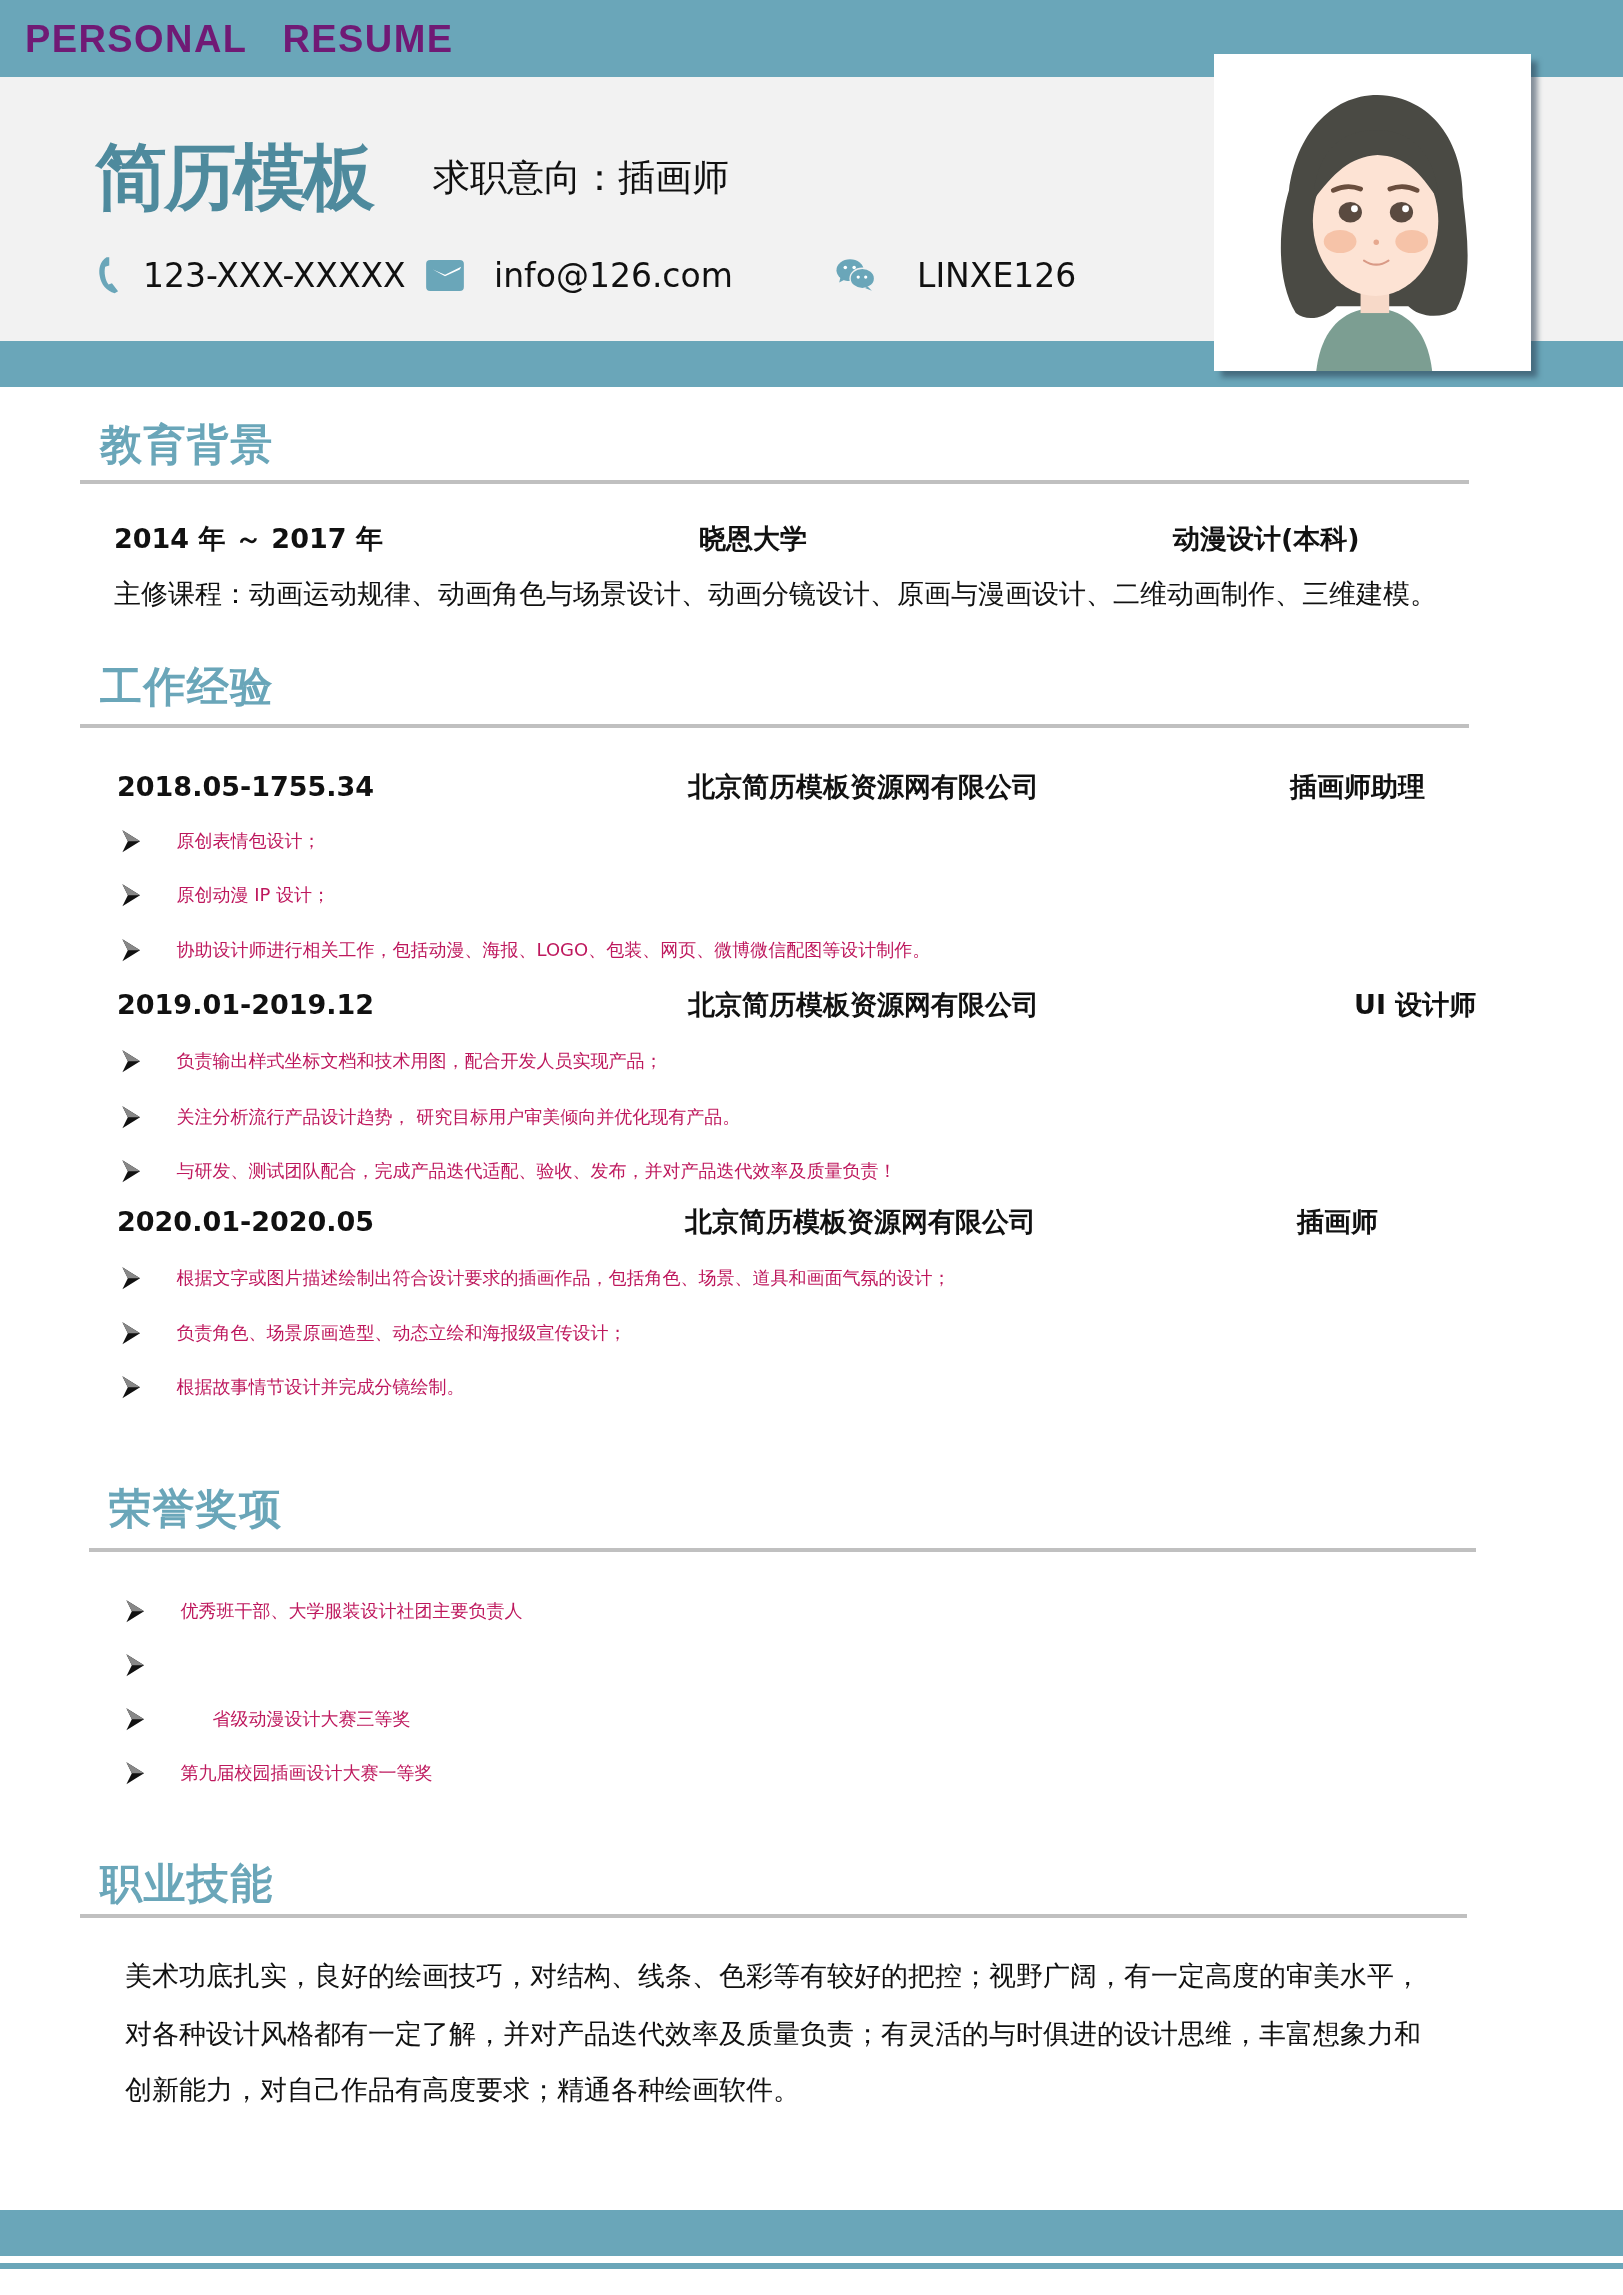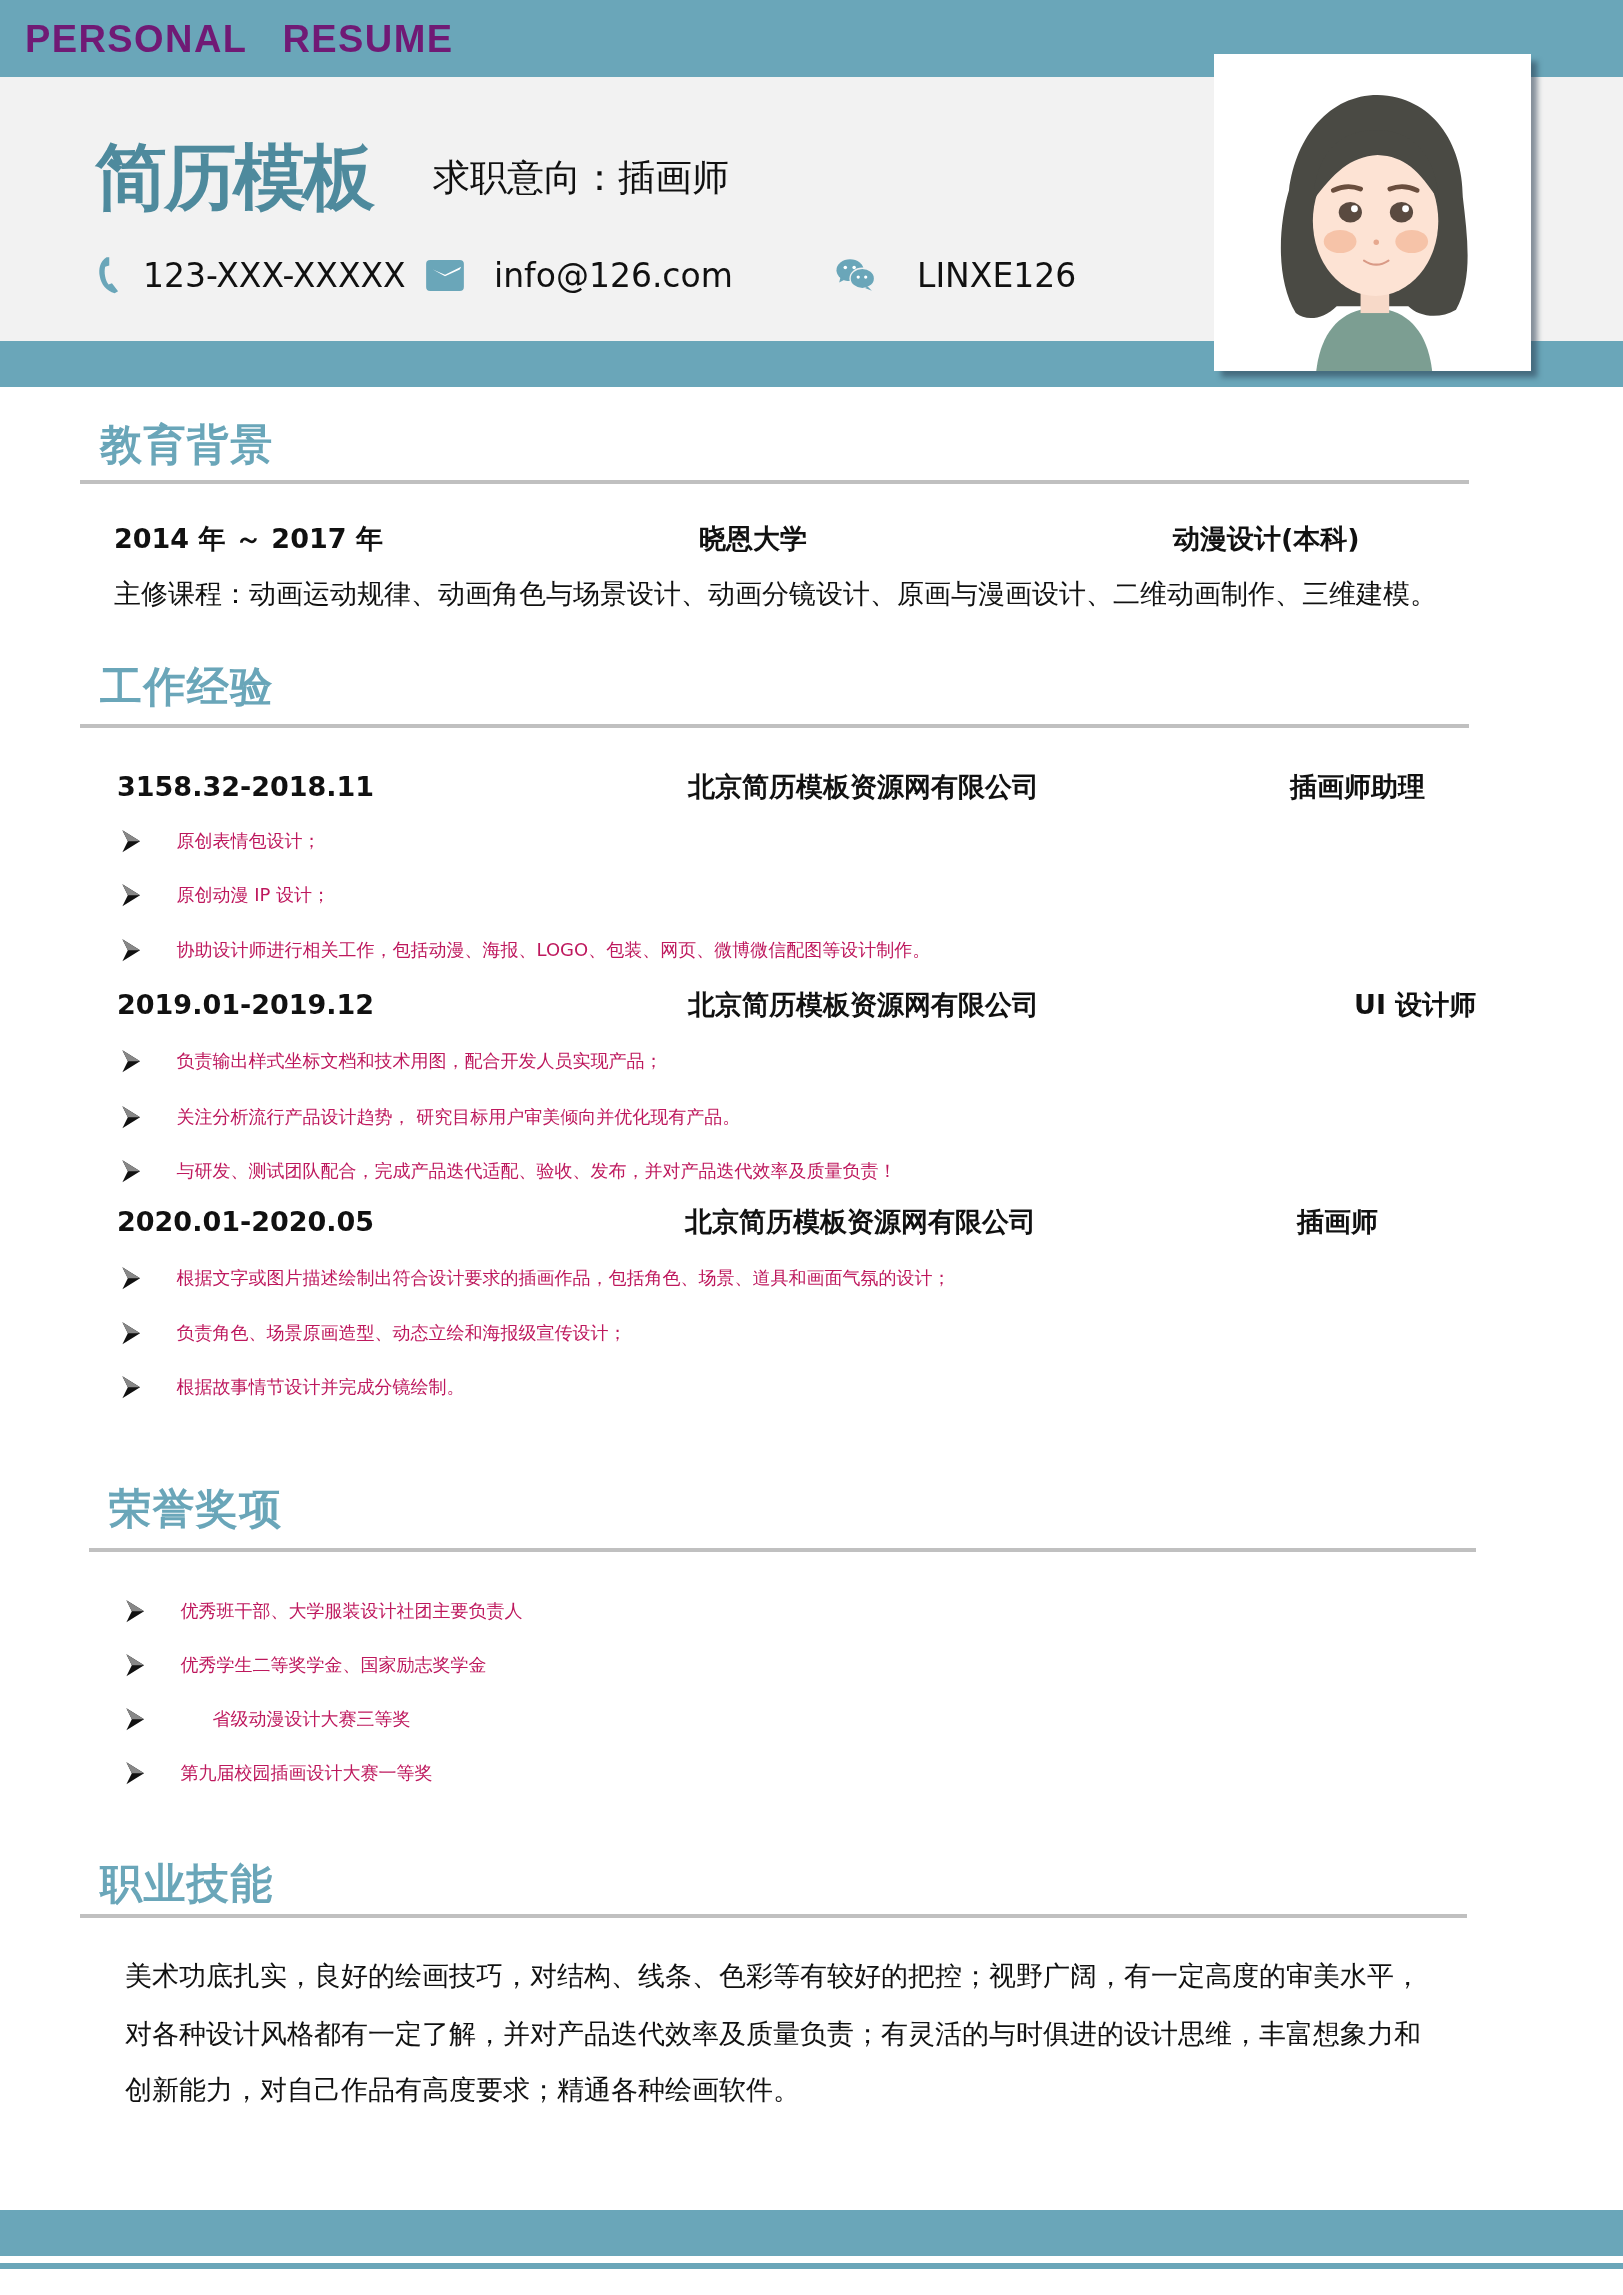--- a/index.html
+++ b/index.html
@@ -108,21 +108,21 @@
 <div class="abs sec-head" style="left:100px; top:421px;">教育背景</div>
 <div class="abs sec-line" style="left:80px; top:480px; width:1389px;"></div>
 <div class="abs row-bold" style="left:114px; top:522px;">2014 年 ～ 2017 年</div>
 <div class="abs row-bold" style="left:699px; top:522px;">晓恩大学</div>
 <div class="abs row-bold" style="left:1173px; top:522px;">动漫设计(本科)</div>
 <div class="abs row-text" style="left:114px; top:577px;">主修课程：动画运动规律、动画角色与场景设计、动画分镜设计、原画与漫画设计、二维动画制作、三维建模。</div>
 
 <div class="abs sec-head" style="left:100px; top:663px;">工作经验</div>
 <div class="abs sec-line" style="left:80px; top:724px; width:1389px;"></div>
 
-<div class="abs row-bold" style="left:117px; top:770px;">3158.32-2018.11</div>
+<div class="abs row-bold" style="left:117px; top:770px;">2018.05-1755.34</div>
 <div class="abs row-bold" style="left:688px; top:770px;">北京简历模板资源网有限公司</div>
 <div class="abs row-bold" style="left:1290px; top:770px;">插画师助理</div>
 <div class="bullet" style="left:121px; top:824px;">
   <svg class="arrow" viewBox="0 0 30 36">
       <path d="M2 2 L28 18 L2 34 L10 18 Z" fill="#111"></path>
       <path d="M2 2 L28 18 L10 18 Z" fill="#888"></path>
     </svg>
   <span class="btxt">原创表情包设计；</span>
 </div>
 <div class="bullet" style="left:121px; top:878px;">
@@ -197,21 +197,20 @@
       <path d="M2 2 L28 18 L2 34 L10 18 Z" fill="#111"></path>
       <path d="M2 2 L28 18 L10 18 Z" fill="#888"></path>
     </svg>
   <span class="btxt">优秀班干部、大学服装设计社团主要负责人</span>
 </div>
 <div class="bullet" style="left:125px; top:1648px;">
   <svg class="arrow" viewBox="0 0 30 36">
       <path d="M2 2 L28 18 L2 34 L10 18 Z" fill="#111"></path>
       <path d="M2 2 L28 18 L10 18 Z" fill="#888"></path>
     </svg>
-  <span class="btxt">优秀学生二等奖学金、国家励志奖学金</span>
 </div>
 <div class="bullet" style="left:125px; top:1702px;gap:32px;">
   <svg class="arrow" viewBox="0 0 30 36">
       <path d="M2 2 L28 18 L2 34 L10 18 Z" fill="#111"></path>
       <path d="M2 2 L28 18 L10 18 Z" fill="#888"></path>
     </svg>
   <span class="btxt">省级动漫设计大赛三等奖</span>
 </div>
 <div class="bullet" style="left:125px; top:1756px;">
   <svg class="arrow" viewBox="0 0 30 36">

